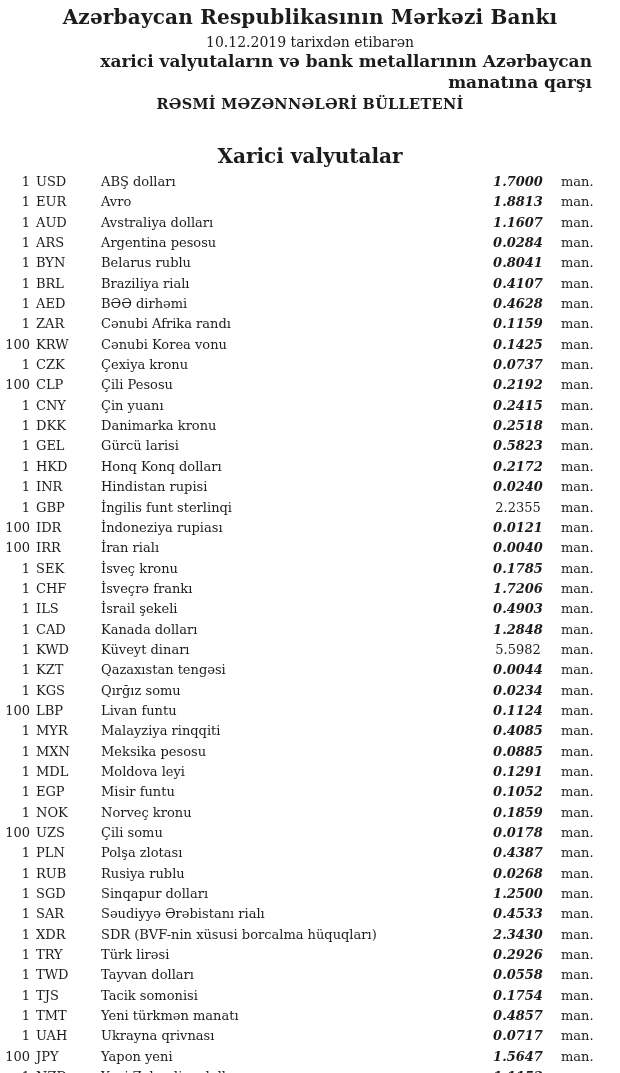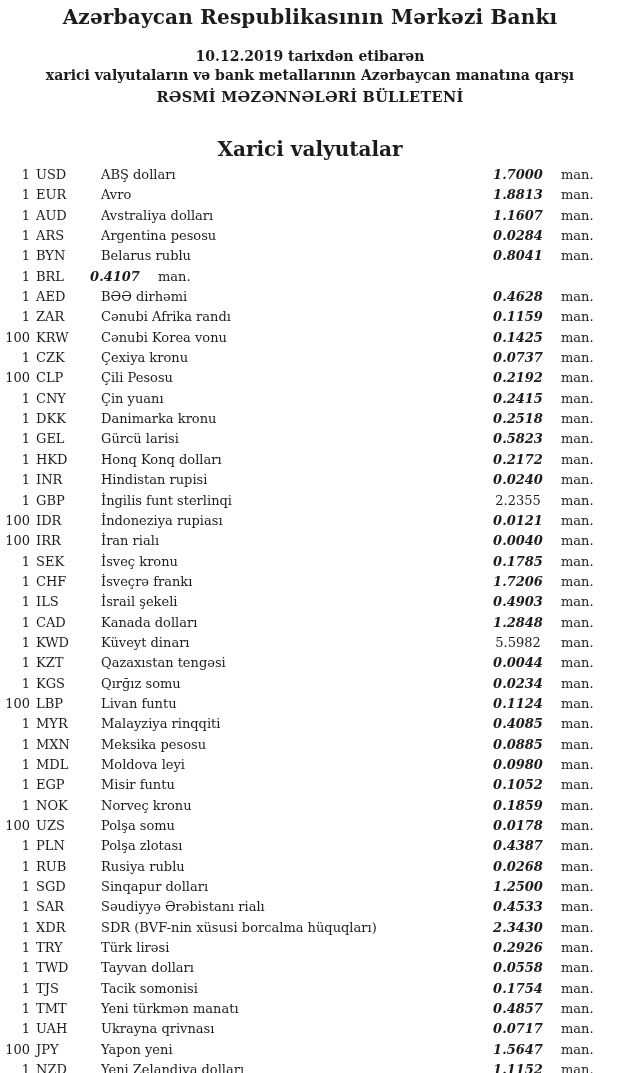--- a/index.html
+++ b/index.html
@@ -26,28 +26,29 @@
   }
   .bank-name {
     font-size: 20px;
     font-weight: bold;
     line-height: 25px;
     margin: 0;
     letter-spacing: 0.2px;
   }
   .date-line {
     font-size: 14px;
-    font-weight: bold;
+    font-weight: normal;
     line-height: 18px;
-    margin-top: 17px;
+    margin-top: 3px;
   }
   .subject-line {
-    font-size: 14px;
+    font-size: 17px;
     font-weight: bold;
     line-height: 21px;
+    text-align: right;
   }
   .bulletin-line {
     font-size: 14.5px;
     font-weight: bold;
     line-height: 22px;
     letter-spacing: 0.3px;
   }
   .section-title {
     font-size: 20px;
     font-weight: bold;
@@ -150,20 +151,21 @@
     <span class="qty">1</span>
     <span class="code">BYN</span>
     <span class="name">Belarus rublu</span>
     <span class="rate">0.8041</span>
     <span class="man">man.</span>
   </div>
 
   <div class="row">
     <span class="qty">1</span>
     <span class="code">BRL</span>
+    <span class="name">Braziliya rialı</span>
     <span class="rate">0.4107</span>
     <span class="man">man.</span>
   </div>
 
   <div class="row">
     <span class="qty">1</span>
     <span class="code">AED</span>
     <span class="name">BƏƏ dirhəmi</span>
     <span class="rate">0.4628</span>
     <span class="man">man.</span>
@@ -342,21 +344,21 @@
     <span class="code">MXN</span>
     <span class="name">Meksika pesosu</span>
     <span class="rate">0.0885</span>
     <span class="man">man.</span>
   </div>
 
   <div class="row">
     <span class="qty">1</span>
     <span class="code">MDL</span>
     <span class="name">Moldova leyi</span>
-    <span class="rate">0.0980</span>
+    <span class="rate">0.1291</span>
     <span class="man">man.</span>
   </div>
 
   <div class="row">
     <span class="qty">1</span>
     <span class="code">EGP</span>
     <span class="name">Misir funtu</span>
     <span class="rate">0.1052</span>
     <span class="man">man.</span>
   </div>
@@ -365,21 +367,21 @@
     <span class="qty">1</span>
     <span class="code">NOK</span>
     <span class="name">Norveç kronu</span>
     <span class="rate">0.1859</span>
     <span class="man">man.</span>
   </div>
 
   <div class="row">
     <span class="qty">100</span>
     <span class="code">UZS</span>
-    <span class="name">Polşa somu</span>
+    <span class="name">Çili somu</span>
     <span class="rate">0.0178</span>
     <span class="man">man.</span>
   </div>
 
   <div class="row">
     <span class="qty">1</span>
     <span class="code">PLN</span>
     <span class="name">Polşa zlotası</span>
     <span class="rate">0.4387</span>
     <span class="man">man.</span>

